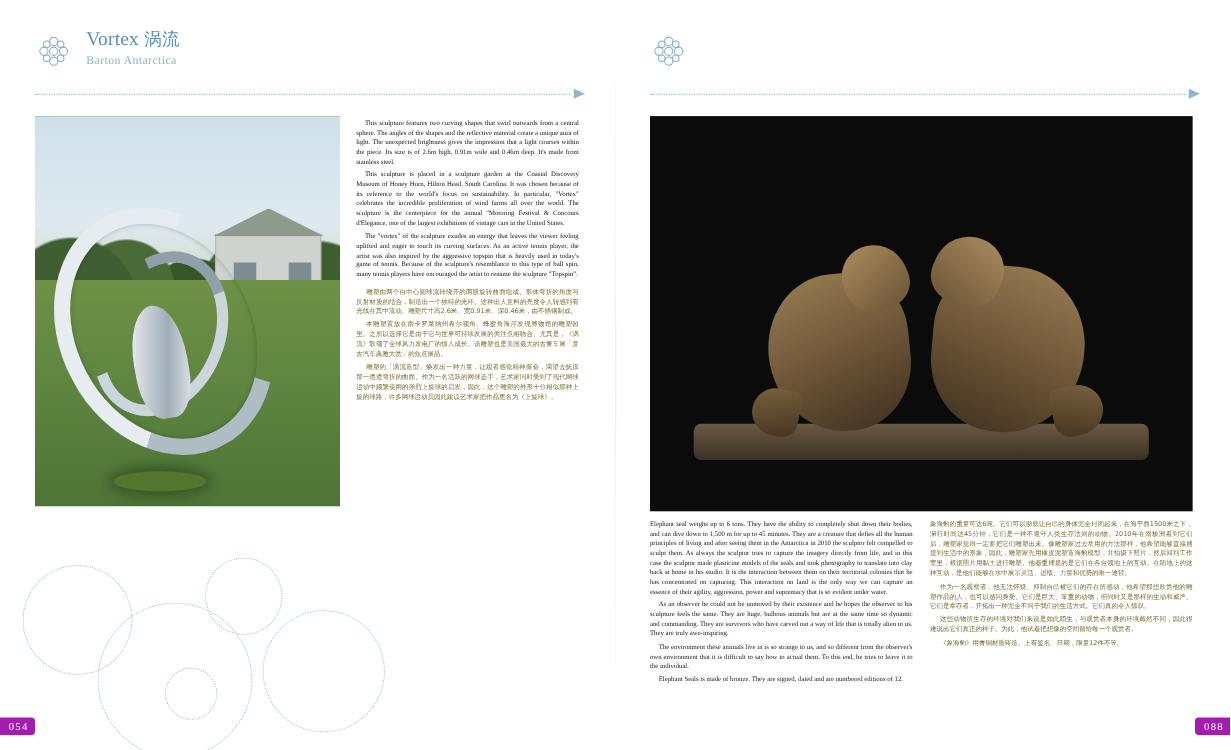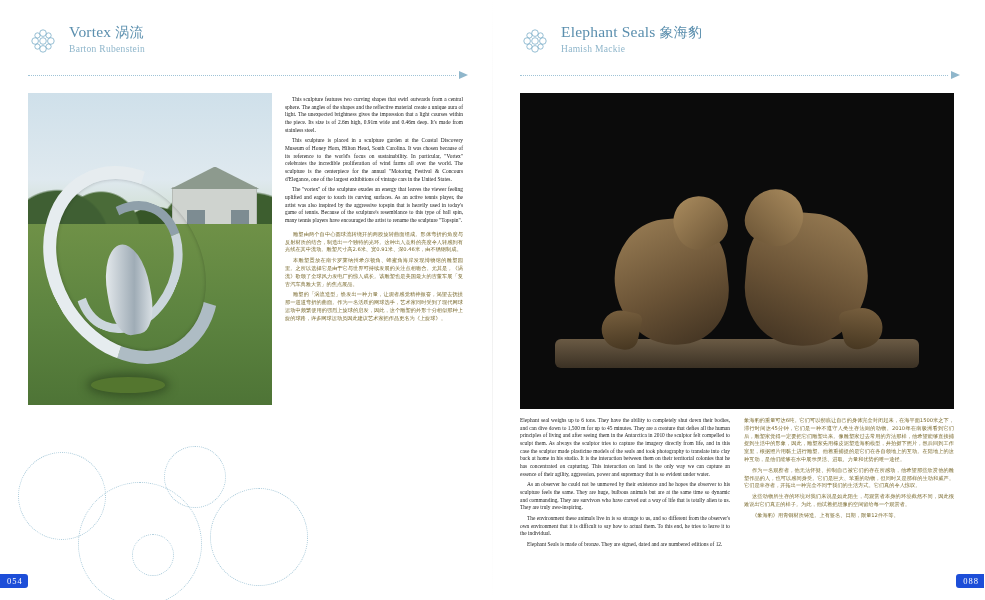--- a/index.html
+++ b/index.html
@@ -257,21 +257,21 @@
   .c3 { left: 150px;top: 4px;   width: 60px;  height: 60px; }
   .c4 { left: 196px;top: 46px;  width: 96px;  height: 96px; }
   .c5 { left: 118px;top: 92px;  width: 40px;  height: 40px; }
 
   
   .folio {
     position: absolute;
     bottom: 12px;
     font-size: 8.5px;
     color: #ffffff;
-    background: #1d4ed8;
+    background: #a21caf;
     padding: 2px 5px 2px 7px;
     letter-spacing: 1px;
   }
   .folio.left { left: 0; border-radius: 0 3px 3px 0;}
   .folio.right { right: 0; border-radius: 3px 0 0 3px;}
 
   .gutter {
     position: absolute;
     left: 492px; top: 0; width: 1px; height: 600px;
     background: linear-gradient(#ffffff, #efefef, #ffffff);
@@ -299,21 +299,21 @@
               <circle cx="12.6" cy="27.4" r="3.5"></circle>
               <circle cx="27.4" cy="27.4" r="3.5"></circle>
             </g>
           </svg>
         </div>
         <div class="titles">
           <div class="title-main">
             <span>Vortex</span>
             <span class="title-cn">涡流</span>
           </div>
-          <div class="title-sub">Barton Rubenstein</div>
+          <div class="title-sub">Barton Antarctica</div>
         </div>
       </div>
     </div>
 
     <div class="rule">
       <div class="dots"></div>
       <div class="arrow"></div>
     </div>
 
     <div class="photo photo-left">
@@ -367,27 +367,20 @@
               <circle cx="20" cy="30.5" r="4.4"></circle>
               <circle cx="9.5" cy="20" r="4.4"></circle>
               <circle cx="30.5" cy="20" r="4.4"></circle>
               <circle cx="12.6" cy="12.6" r="3.5"></circle>
               <circle cx="27.4" cy="12.6" r="3.5"></circle>
               <circle cx="12.6" cy="27.4" r="3.5"></circle>
               <circle cx="27.4" cy="27.4" r="3.5"></circle>
             </g>
           </svg>
         </div>
-        <div class="titles">
-          <div class="title-main">
-            <span>Elephant Seals</span>
-            <span class="title-cn">象海豹</span>
-          </div>
-          <div class="title-sub">Hamish Mackie</div>
-        </div>
       </div>
     </div>
 
     <div class="rule">
       <div class="dots"></div>
       <div class="arrow"></div>
     </div>
 
     <div class="photo photo-right">
       <div class="seal-scene">

